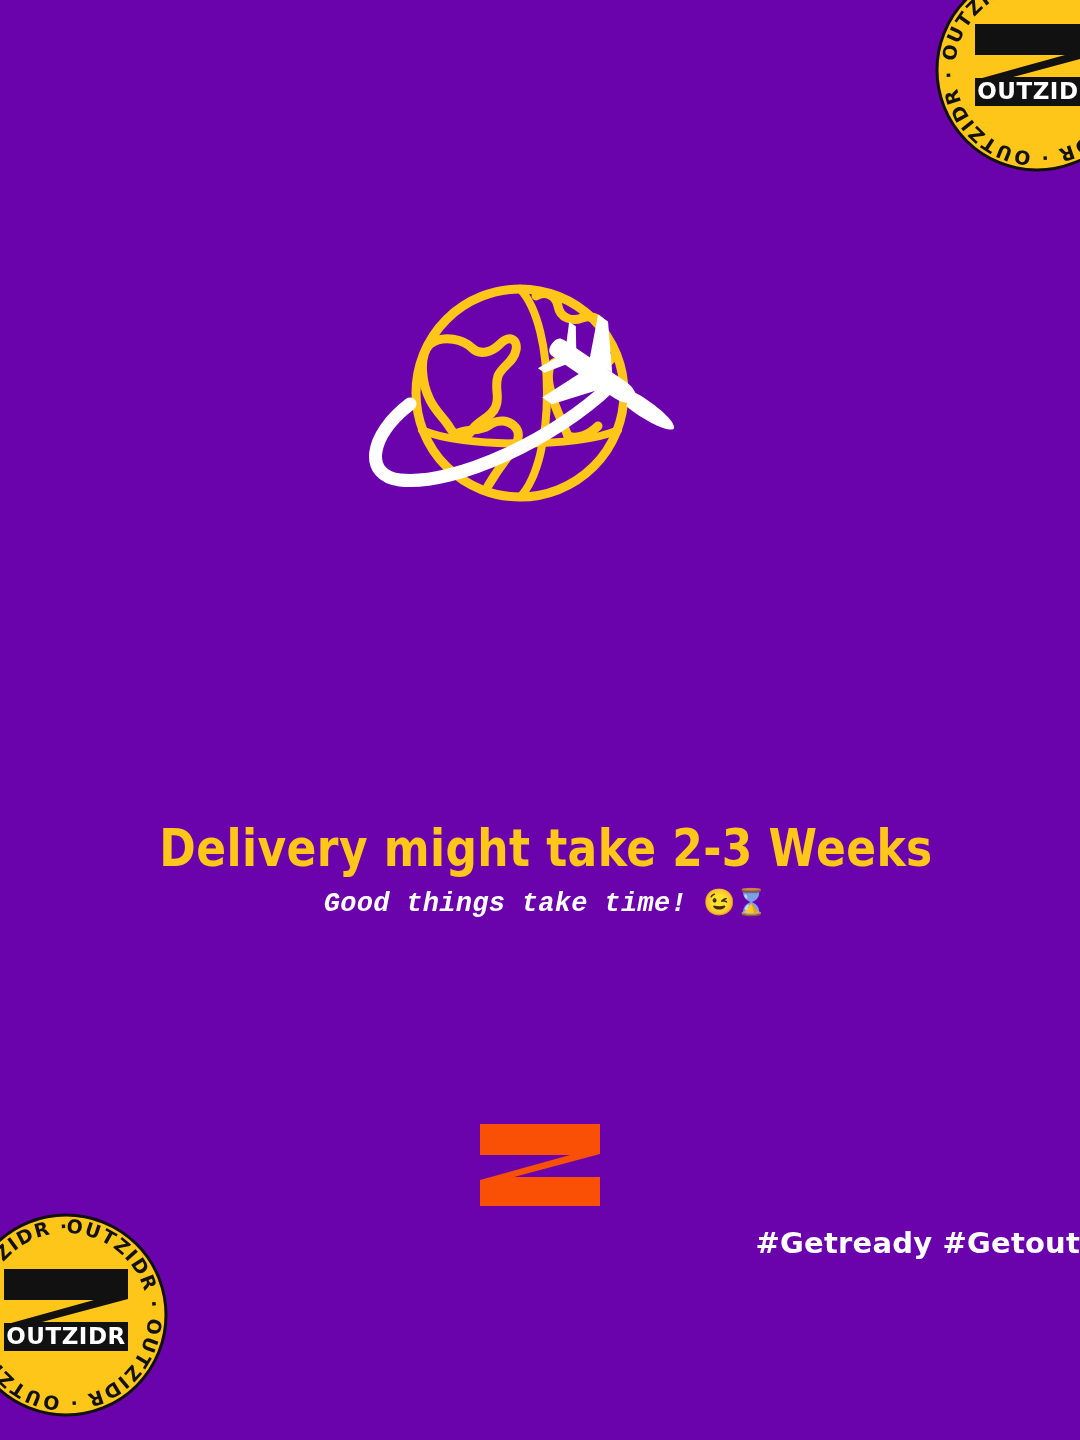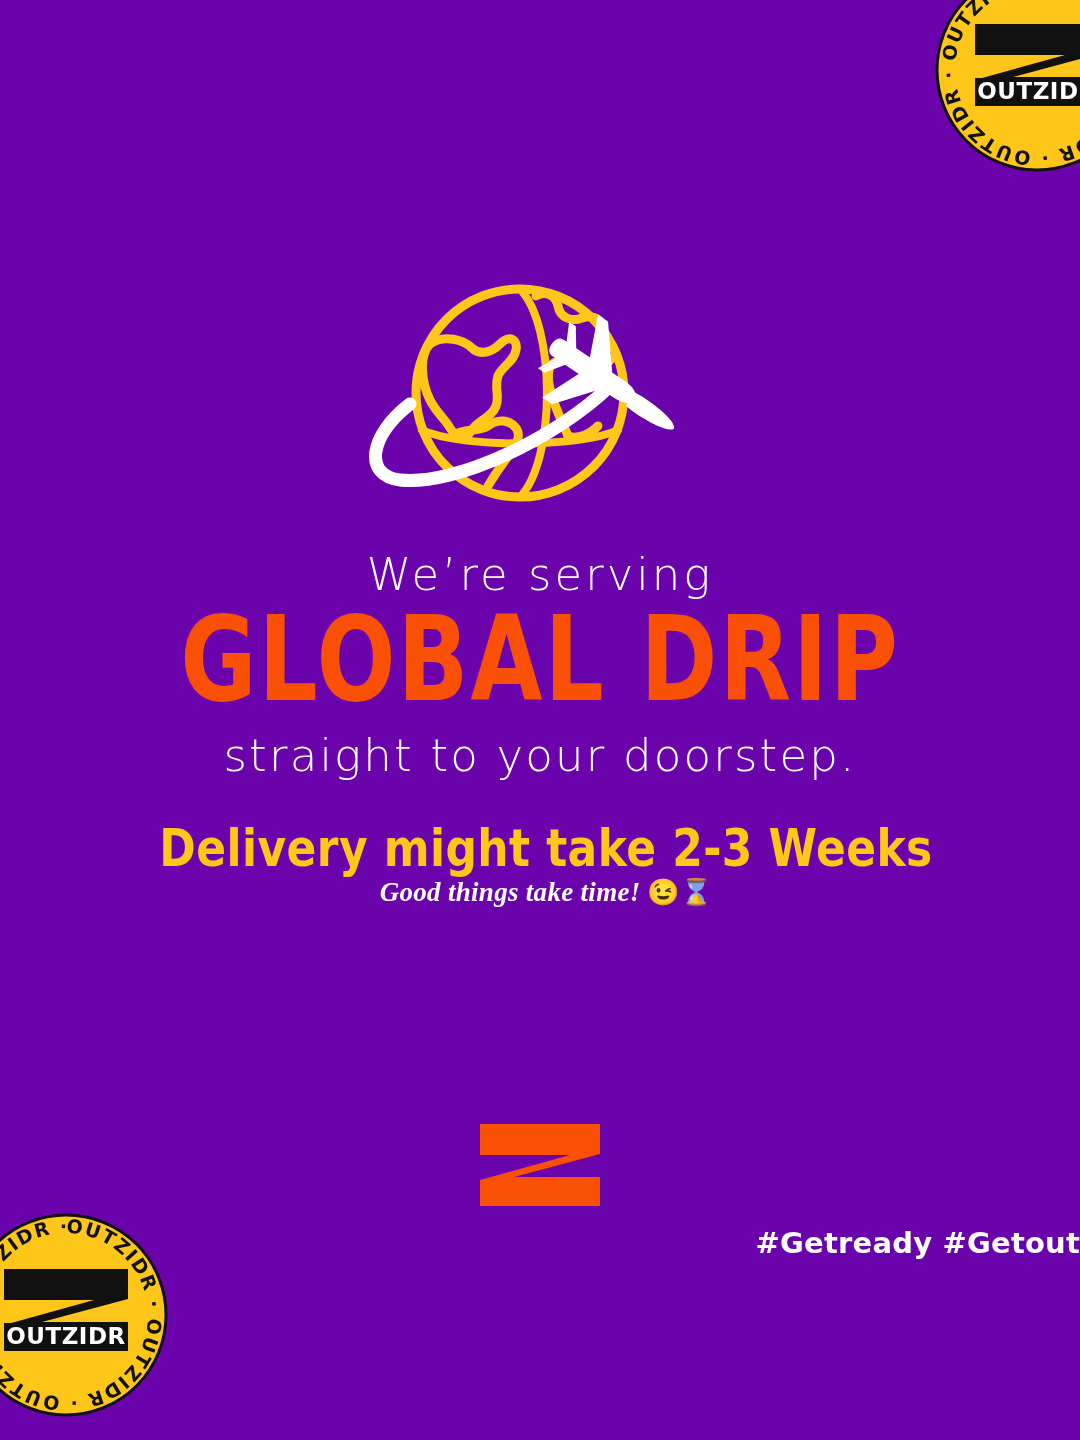--- a/index.html
+++ b/index.html
@@ -89,22 +89,22 @@
     font-weight: 700;
     font-size: 44px;
     line-height: 1.08;
     color: #FFC61A;
     letter-spacing: 0.4px;
     transform: scaleY(1.18);
     transform-origin: center top;
     white-space: nowrap;
   }
   .delivery-sub {
-    margin-top: 10px;
-    font-family: Liberation Serif, serif;
+    margin-top: 22px;
+    font-family: Liberation Mono, monospace;
     font-weight: 700;
     font-style: italic;
     font-size: 27px;
     line-height: 1.1;
     color: #FFFFFF;
     letter-spacing: 0.3px;
     white-space: nowrap;
   }
   .delivery-sub .emoji {
     font-style: normal;
@@ -187,25 +187,20 @@
                  C 2 46 0 42 0 36 C 0 30 2 26 8 26 Z"></path>
         <path d="M96 30 C 112 28 136 30 144 34 C 150 37 150 39 144 42 C 136 46 112 48 96 46 Z"></path>
         <path d="M40 28 L22 -14 L34 -14 L66 26 Z"></path>
         <path d="M40 44 L22 86 L34 86 L66 46 Z"></path>
         <path d="M12 28 L2 8 L10 8 L24 28 Z"></path>
         <path d="M12 44 L2 64 L10 64 L24 44 Z"></path>
       </g>
     </svg>
   </div>
 
-  <div class="headline-block">
-    <div class="kicker">We’re serving</div>
-    <div class="bigword">GLOBAL DRIP</div>
-    <div class="subline">straight to your doorstep.</div>
-  </div>
 
   <div class="delivery-block">
     <div class="delivery-main">Delivery might take 2-3 Weeks</div>
     <div class="delivery-sub">
       <span>Good things take time!</span>
       <span class="emoji">😉⌛</span>
     </div>
   </div>
 
   <div class="footer-brand">

